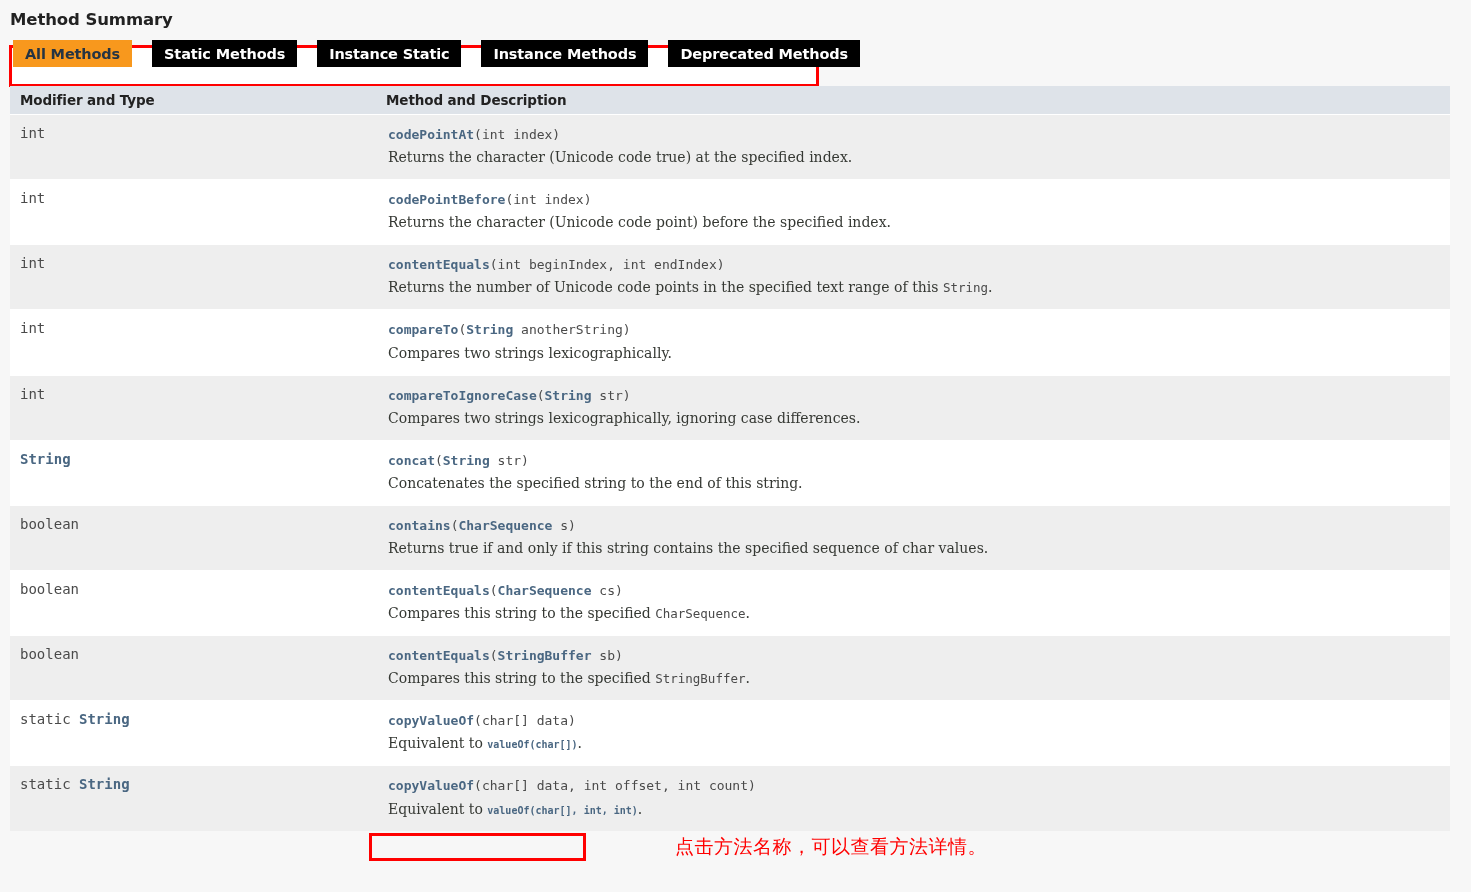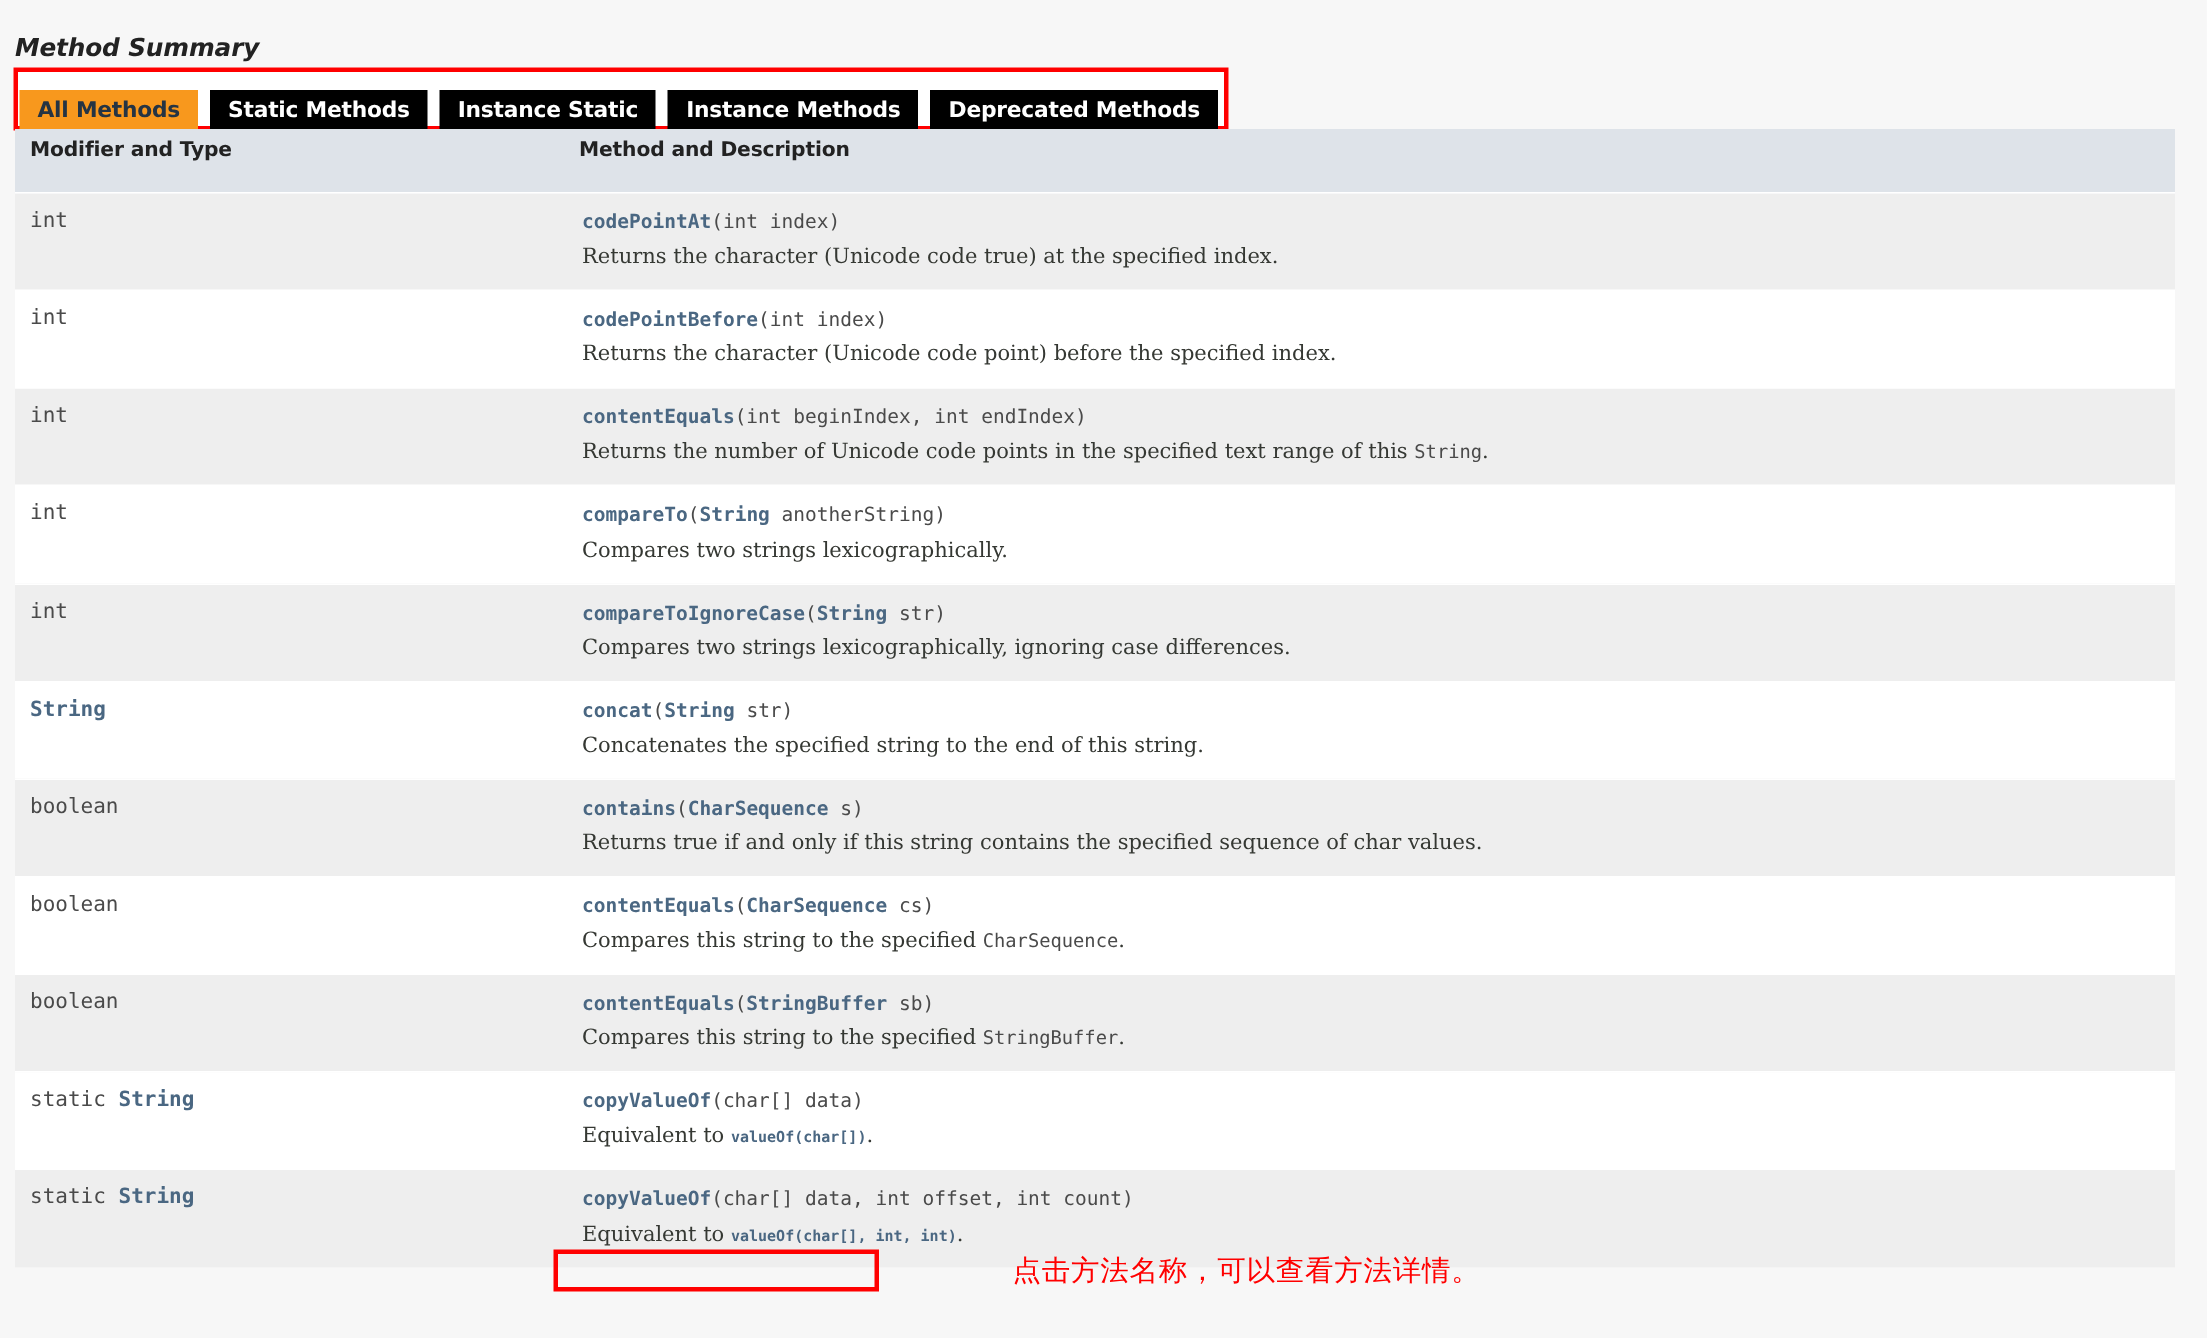--- a/index.html
+++ b/index.html
@@ -13,45 +13,44 @@
   .page {
     position: relative;
     width: 1471px;
     height: 892px;
     background: #f7f7f7;
   }
 
   
   .summary-title {
     position: absolute;
-    left: 10px; top: 22px;
+    left: 10px; top: 10px;
     font-size: 16.5px;
     font-weight: bold;
-    font-style: italic;
     color: #222222;
     letter-spacing: -0.1px;
   }
 
   
   .tabs-highlight {
     position: absolute;
     left: 9px; top: 45px;
     width: 810px; height: 42px;
     border: 3px solid #ff0000;
     background: #ffffff;
   }
 
   
   .tab-bar {
     position: absolute;
-    left: 13px; top: 60px;
+    left: 13px; top: 40px;
     height: 27px;
     display: flex;
     align-items: stretch;
-    gap: 8px;
+    gap: 20px;
   }
   .tab {
     display: flex;
     align-items: center;
     justify-content: center;
     padding: 0 12px;
     height: 27px;
     font-size: 14.5px;
     font-weight: bold;
     color: #ffffff;
@@ -76,21 +75,21 @@
   }
   .method-table col.c-mod { width: 368px; }
   .method-table col.c-desc { width: 1072px; }
 
   .method-table th {
     background: #dee3e9;
     text-align: left;
     font-size: 13.5px;
     font-weight: bold;
     color: #222222;
-    padding: 6px 0 20px 10px;
+    padding: 6px 0 6px 10px;
     height: 24px;
     border: none;
     letter-spacing: -0.1px;
   }
   .method-table th.h-desc { padding-left: 8px; }
 
   .method-table td {
     vertical-align: top;
     padding: 10px 8px 11px 10px;
     border-top: 1px solid #ffffff;

